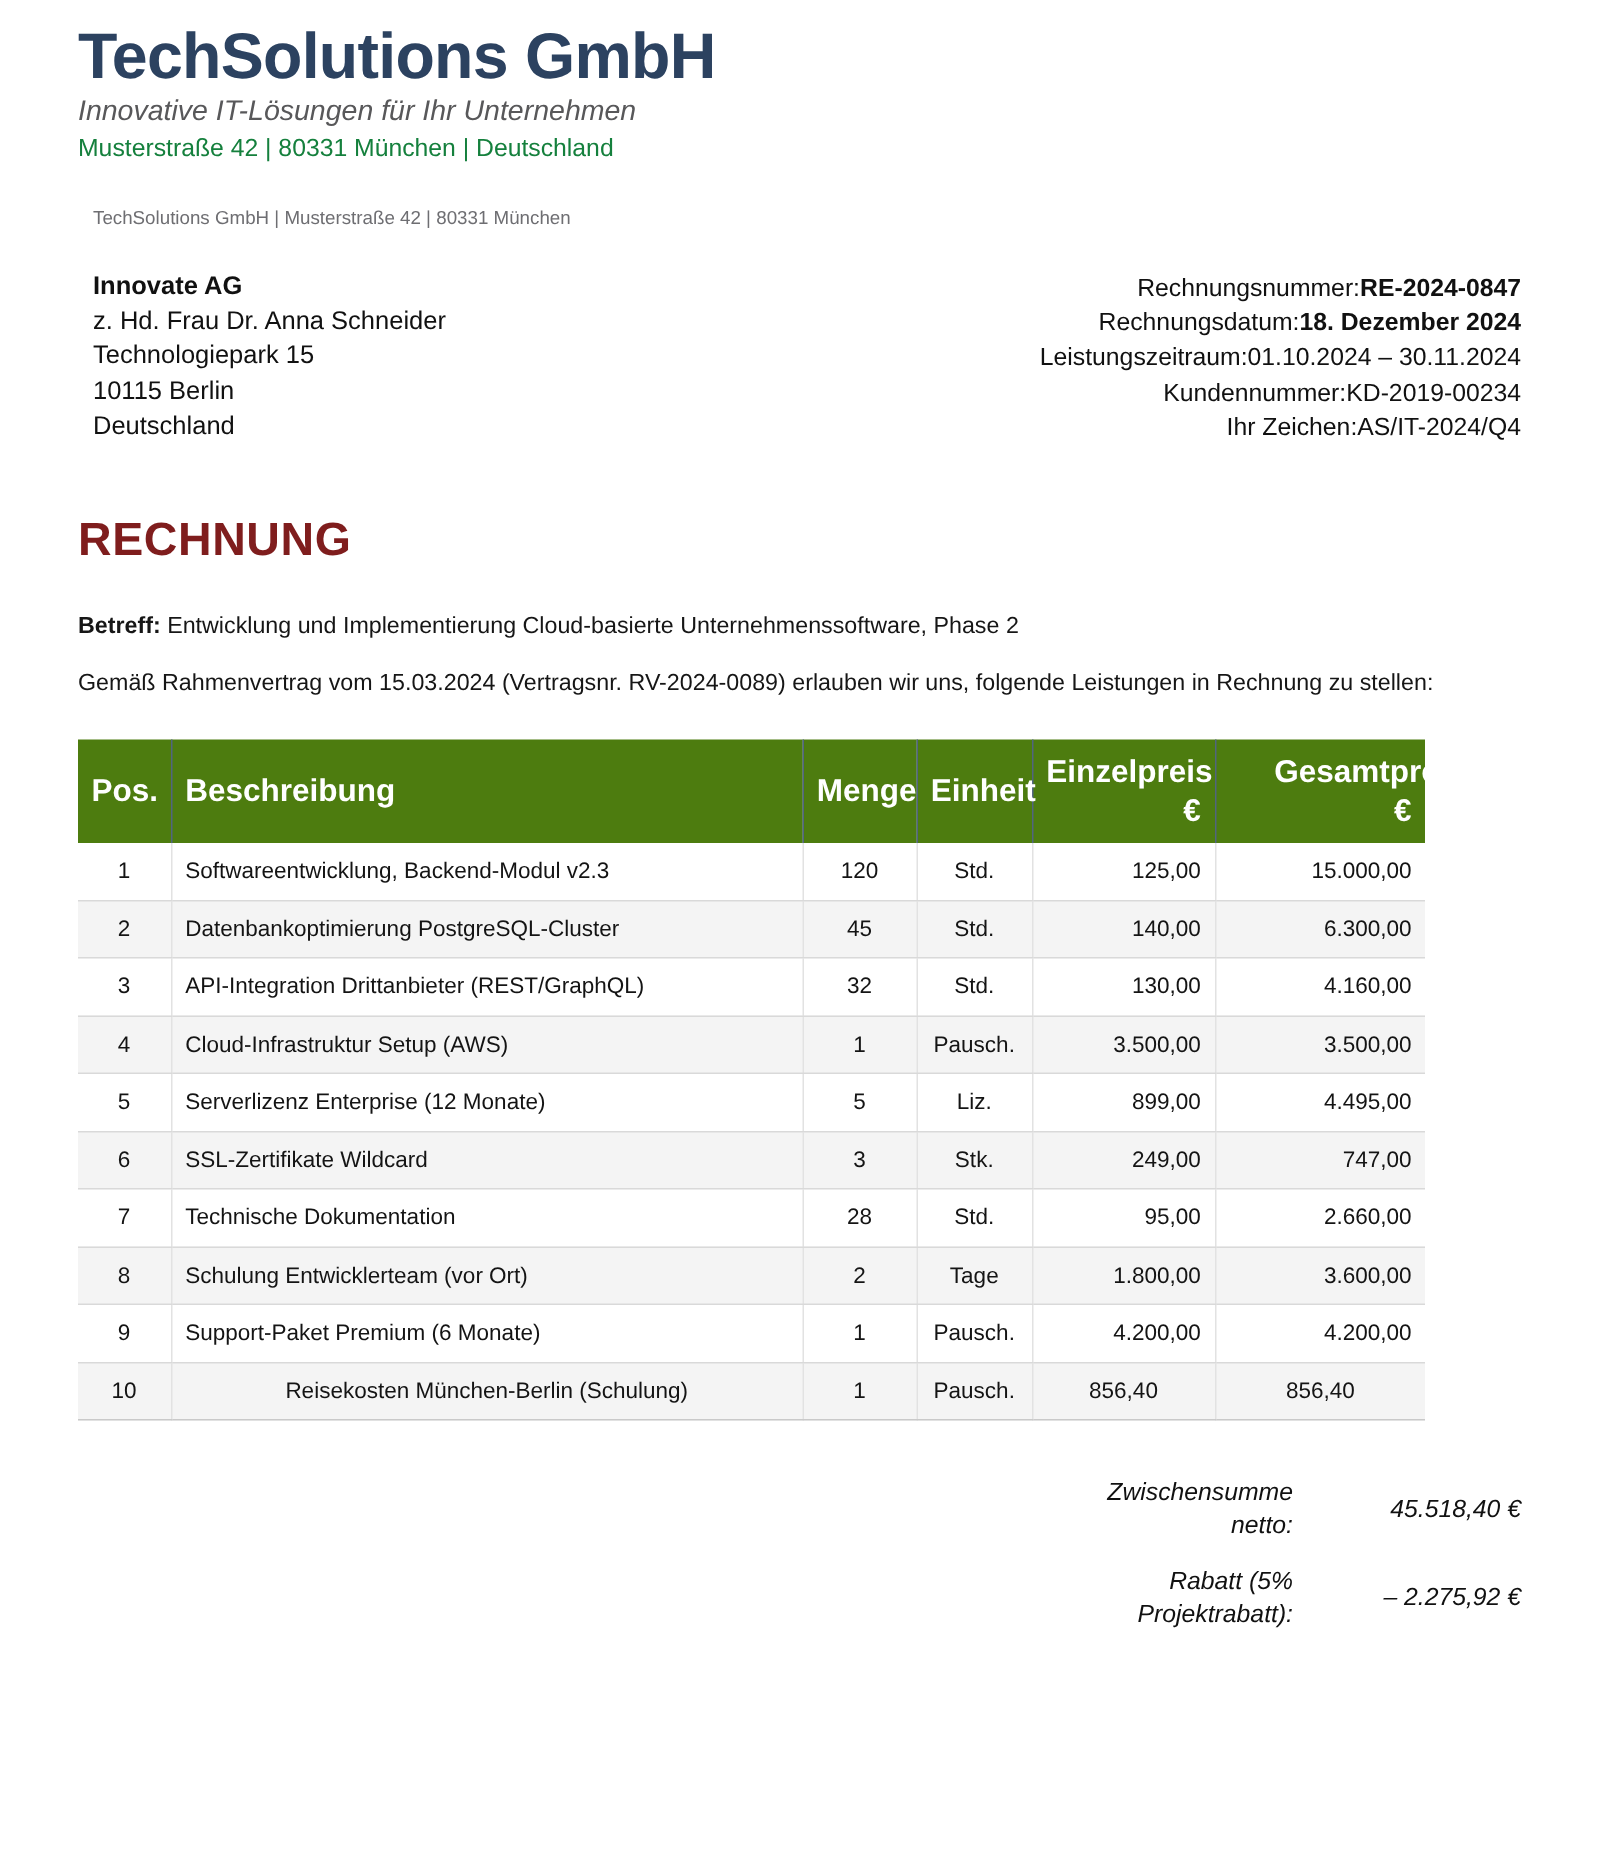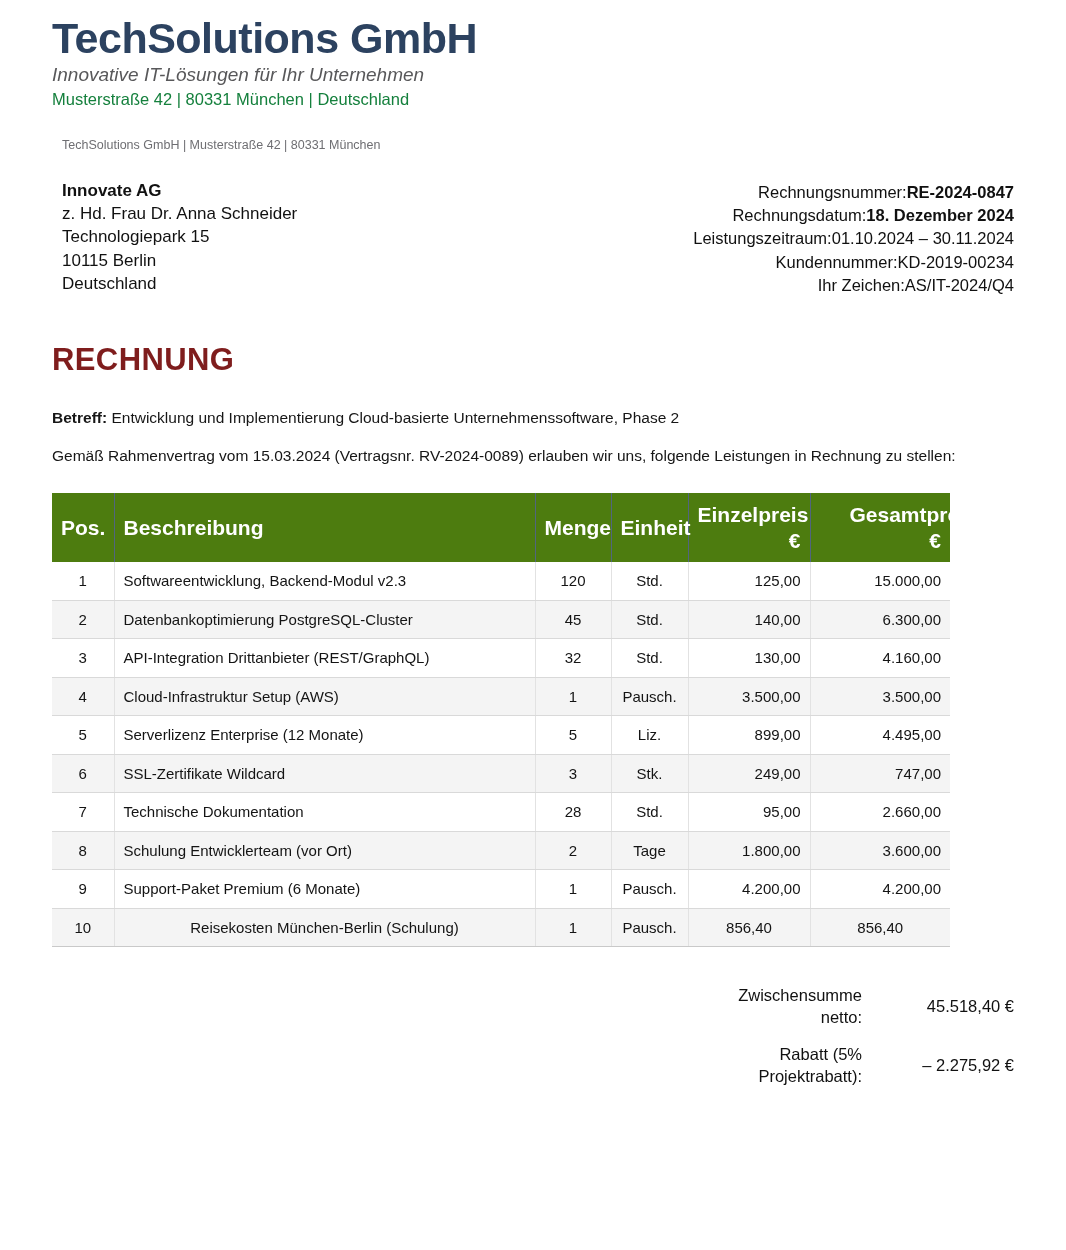--- a/index.html
+++ b/index.html
@@ -155,20 +155,21 @@
   td.t-total { text-align: right; }
 
   
   table.totals {
     border-collapse: collapse;
     margin-top: 30px;
     margin-left: auto;
     margin-right: 0;
     table-layout: fixed;
     font-size: 16.5px;
+    font-style: italic;
   }
   table.totals col.tl { width: 110px; }
   table.totals col.tv { width: 152px; }
   table.totals td {
     padding: 8px 0;
     vertical-align: middle;
     line-height: 1.3;
     color: #111;
   }
   td.tot-label { text-align: right; padding-right: 14px; }

